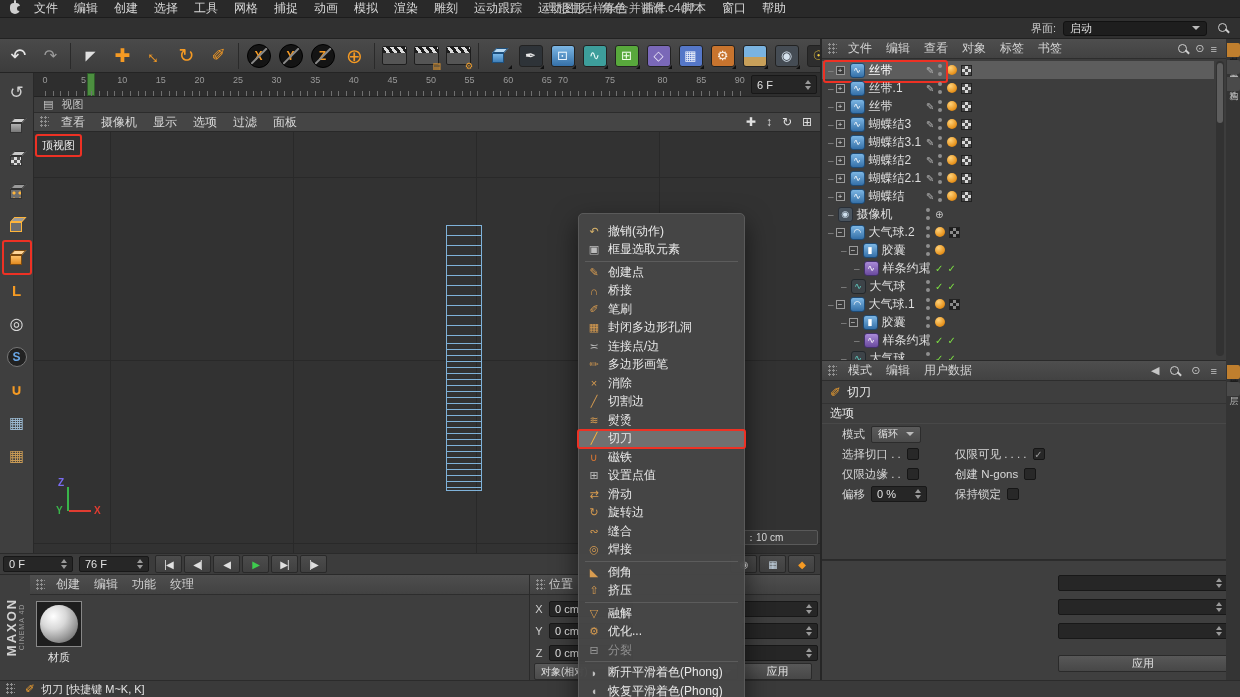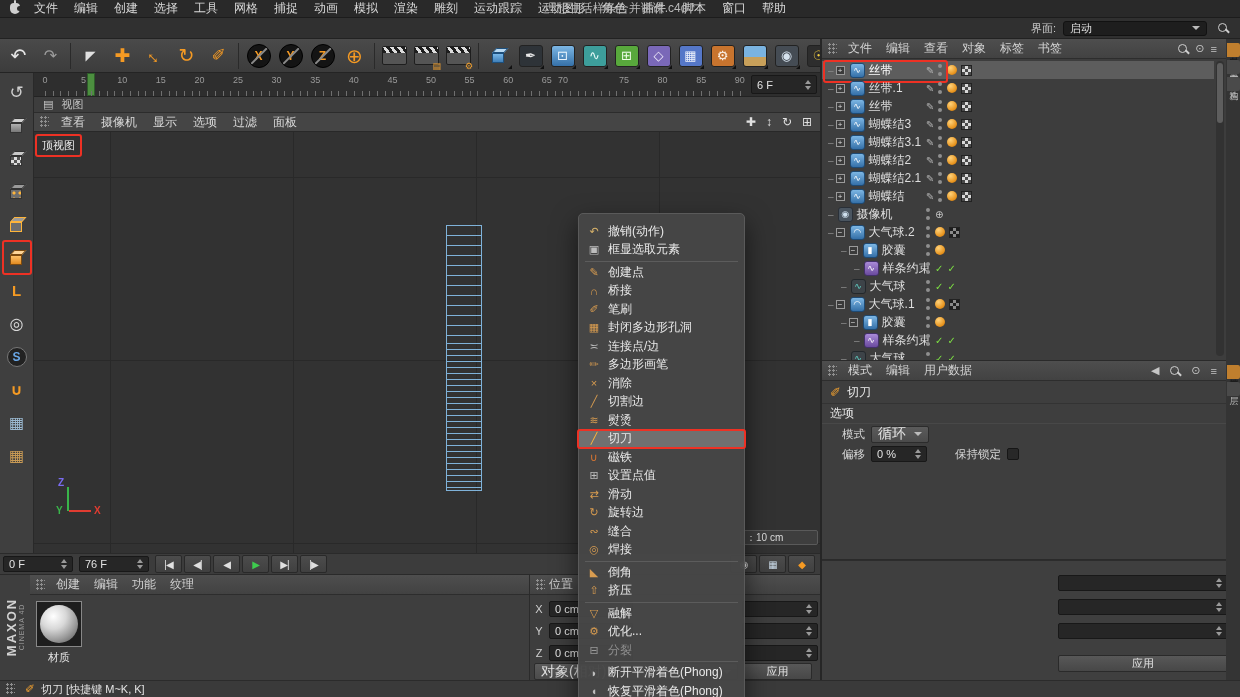--- a/index.html
+++ b/index.html
@@ -87,21 +87,21 @@
 .phead .menu{padding:0 7px;white-space:nowrap}
 .hic{color:#c5c5c5;font-size:11px;padding:0 3px}
 .mag{width:12px;height:12px;position:relative;display:inline-block;margin:0 3px}
 .mag::before{content:"";position:absolute;left:1px;top:1px;width:7px;height:7px;border:1.5px solid #cfcfcf;border-radius:50%}
 .mag::after{content:"";position:absolute;left:8px;top:8px;width:5px;height:1.5px;background:#cfcfcf;transform:rotate(45deg)}
 .cb{width:12px;height:12px;background:#282828;border:1px solid #161616;border-radius:2px;display:inline-flex;
   align-items:center;justify-content:center;font-size:10px;color:#fff;flex:none}
 .cb.on::after{content:"✓"}
 .cb.dim{color:#9a9a9a}
 .combo{height:17px;background:linear-gradient(#5b5b5b,#4b4b4b);border:1px solid #2c2c2c;border-radius:2px;
-  display:inline-flex;align-items:center;gap:8px;padding:0 6px;font-size:14px;color:#e4e4e4}
+  display:inline-flex;align-items:center;gap:8px;padding:0 6px;font-size:10px;color:#e4e4e4}
 .applybtn{background:linear-gradient(#585858,#474747);border:1px solid #2a2a2a;border-radius:2px;
   display:flex;align-items:center;justify-content:center;font-size:11px;color:#e4e4e4}
 
 
 #vp-title{left:34px;top:97px;width:786px;height:16px;background:#3d3d3d;border-bottom:1px solid #2c2c2c;
   display:flex;align-items:center;gap:5px;padding:0 6px;font-size:11px;color:#c4c4c4}
 #vp-menu{left:34px;top:113px;width:786px;height:19px;background:#454545;border-bottom:1px solid #282828;
   display:flex;align-items:center;padding:0 6px;font-size:12px;color:#d8d8d8}
 #vp-menu .menu{padding:0 8px}
 #vp-navicons{margin-left:auto;display:flex;gap:10px;font-size:12px;color:#e0e0e0;padding-right:2px}
@@ -432,21 +432,21 @@
         <span class="num" style="left: 204px;">25</span>
         <span class="num" style="left: 242.6px;">30</span>
         <span class="num" style="left: 281.2px;">35</span>
         <span class="num" style="left: 319.8px;">40</span>
         <span class="num" style="left: 358.4px;">45</span>
         <span class="num" style="left: 397px;">50</span>
         <span class="num" style="left: 435.6px;">55</span>
         <span class="num" style="left: 474.2px;">60</span>
         <span class="num" style="left: 512.8px;">65</span>
         <span class="num" style="left: 529px;">70</span>
-        <span class="num" style="left: 590px;">75</span>
+        <span class="num" style="left: 576px;">75</span>
         <span class="num" style="left: 628.6px;">80</span>
         <span class="num" style="left: 667.2px;">85</span>
         <span class="num" style="left: 705.8px;">90</span>
       </div>
     <div class="ticks"></div>
     <div id="framefield" class="field">
       <span>6 F</span>
       <span class="stepper">
           <i class="up"></i>
           <i class="dn"></i>
@@ -851,20 +851,36 @@
     </div>
     <div class="sectrow">选项</div>
     <div class="arow">
       <span>模式</span>
       <span class="combo">
         <span>循环</span>
         <i class="caret"></i>
       </span>
     </div>
     <div class="arow">
+      <span>选择切口 . .</span>
+      <span class="cb"></span>
+      <span class="col2">
+        <span>仅限可见 . . . .</span>
+        <span class="cb on dim"></span>
+      </span>
+    </div>
+    <div class="arow">
+      <span>仅限边缘 . .</span>
+      <span class="cb"></span>
+      <span class="col2">
+        <span>创建 N-gons</span>
+        <span class="cb"></span>
+      </span>
+    </div>
+    <div class="arow">
       <span>偏移</span>
       <div class="field f-offset">
         <span>0 %</span>
         <span class="stepper">
             <i class="up"></i>
             <i class="dn"></i>
           </span>
       </div>
       <span class="col2">
         <span>保持锁定</span>

